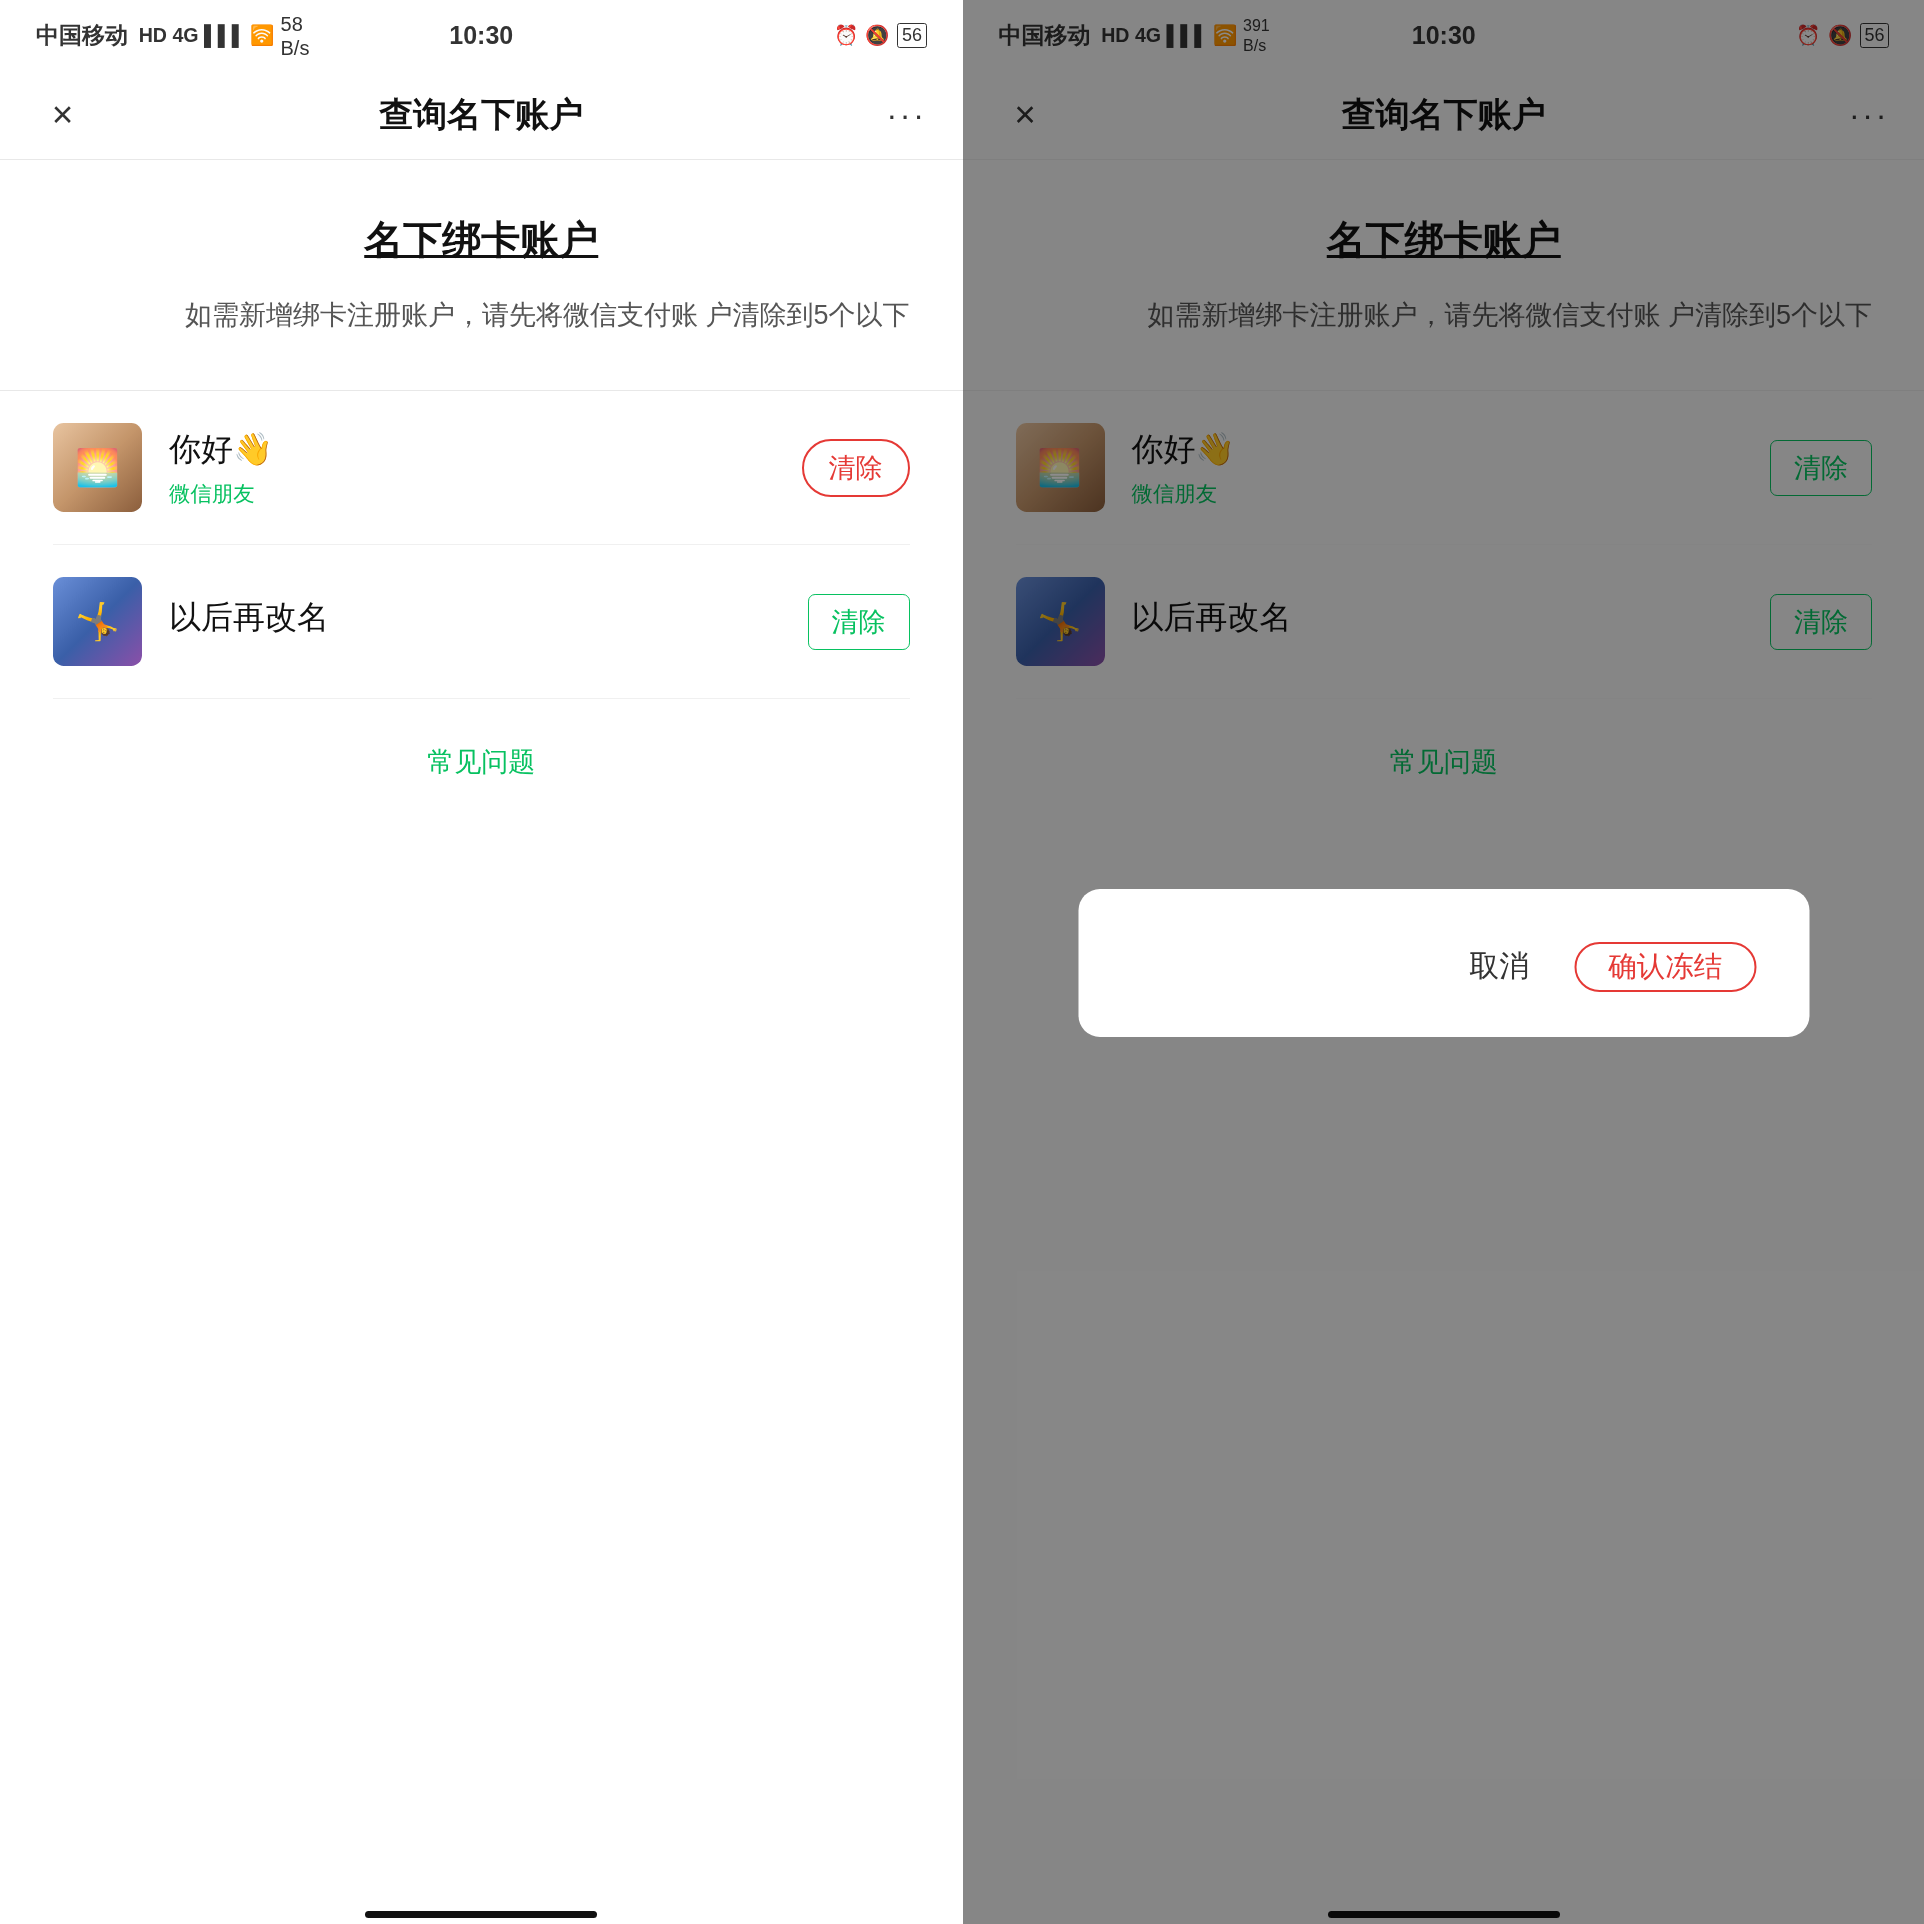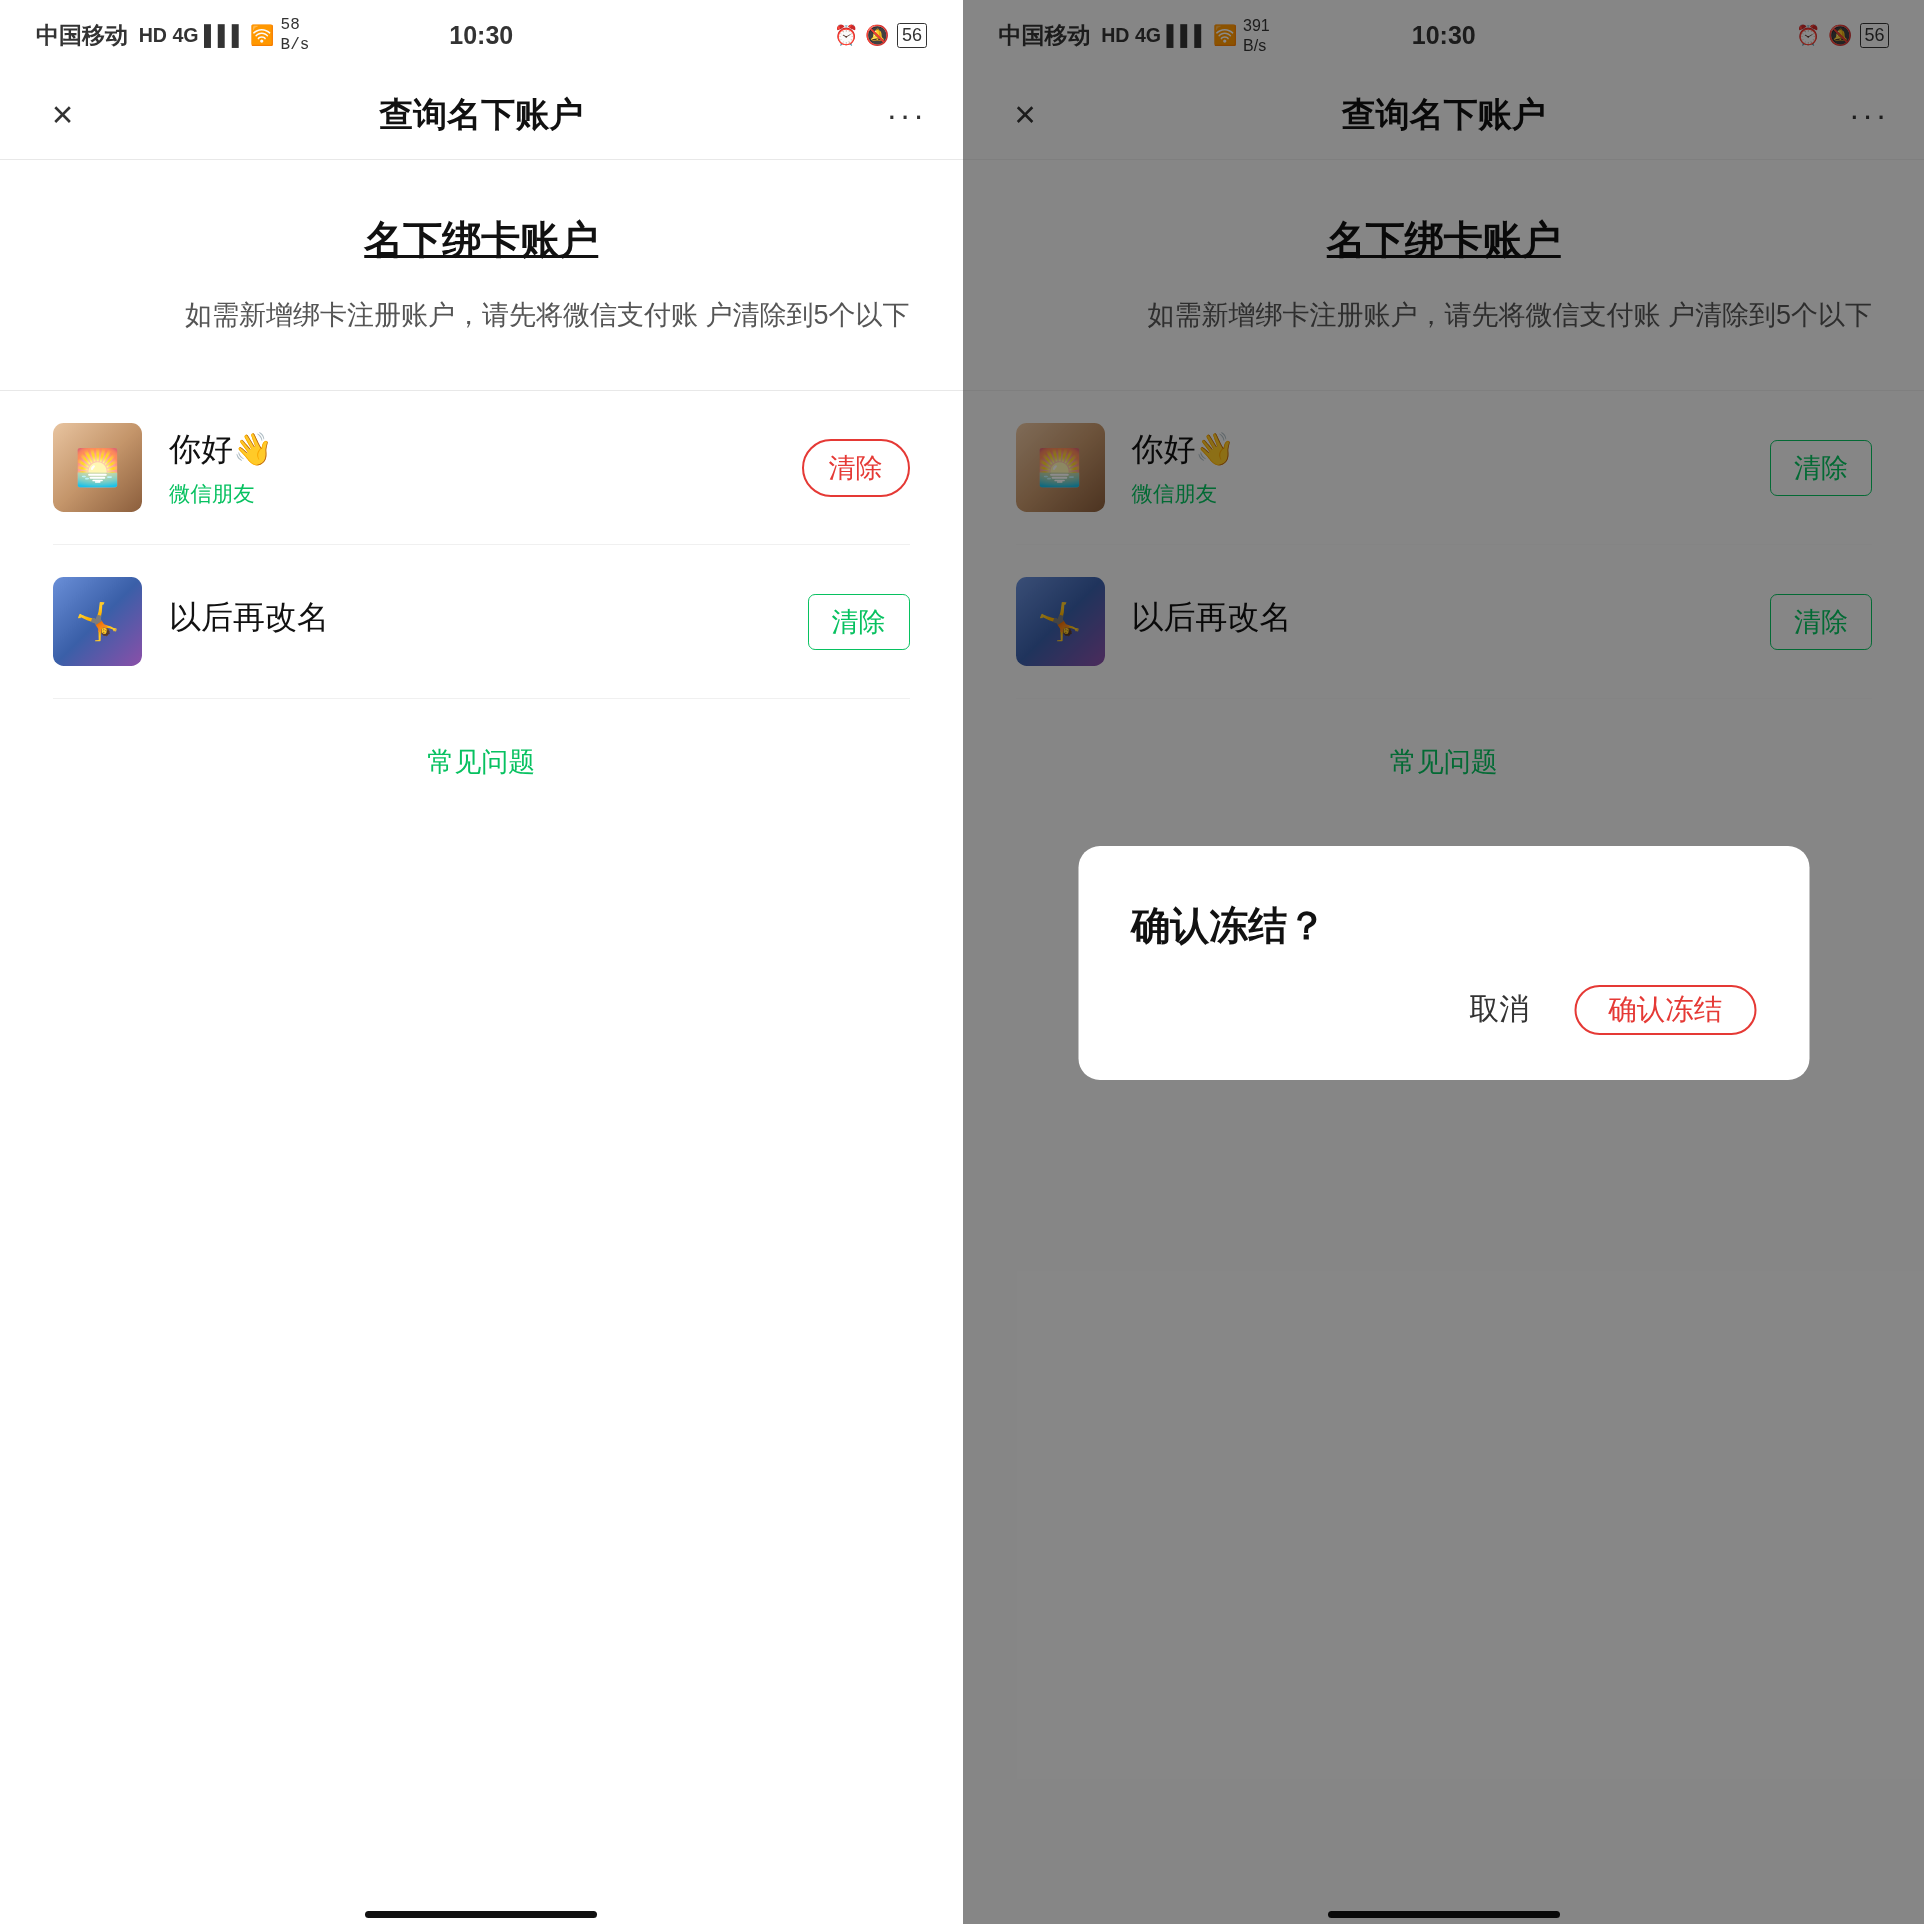--- a/index.html
+++ b/index.html
@@ -277,21 +277,21 @@
 <body>
 
 <div class="phone-panel">
 
   <div class="status-bar">
     <span class="carrier">中国移动</span>
     <span class="signal-icons">
       <span style="font-size:19.6px;font-weight:700;">HD 4G</span>
       <span>▌▌▌</span>
       <span>🛜</span>
-      <span style="font-size:16px;line-height:1.2;font-family:Liberation Mono, monospace;">58<br>B/s</span>
+      <span style="font-size:20px;line-height:1.2;">58<br>B/s</span>
     </span>
     <span class="time">10:30</span>
     <span class="right-icons">
       <span>⏰</span>
       <span>🔕</span>
       <span style="border:1.8px solid #333;border-radius:2.7px;padding:0.9px 3.6px;font-size:18px;">56</span>
     </span>
   </div>
 
   <div class="nav-bar">
@@ -394,20 +394,19 @@
     <div class="faq-link">常见问题</div>
   </div>
 
   <div class="bottom-bar" style="background:#f5f5f5;">
     <div class="home-indicator"></div>
   </div>
 
   <div class="overlay"></div>
 
   <div class="dialog">
-    <div class="dialog-title">确认冻结？</div>
     <div class="dialog-actions">
       <span class="dialog-cancel">取消</span>
       <span class="dialog-confirm-circled">确认冻结</span>
     </div>
   </div>
 </div>
 
 
 </body></html>

